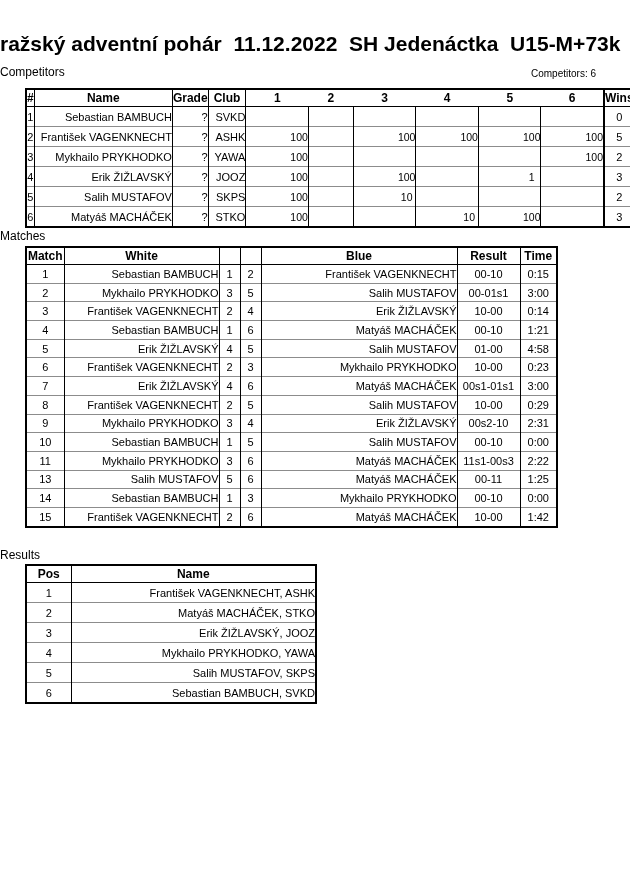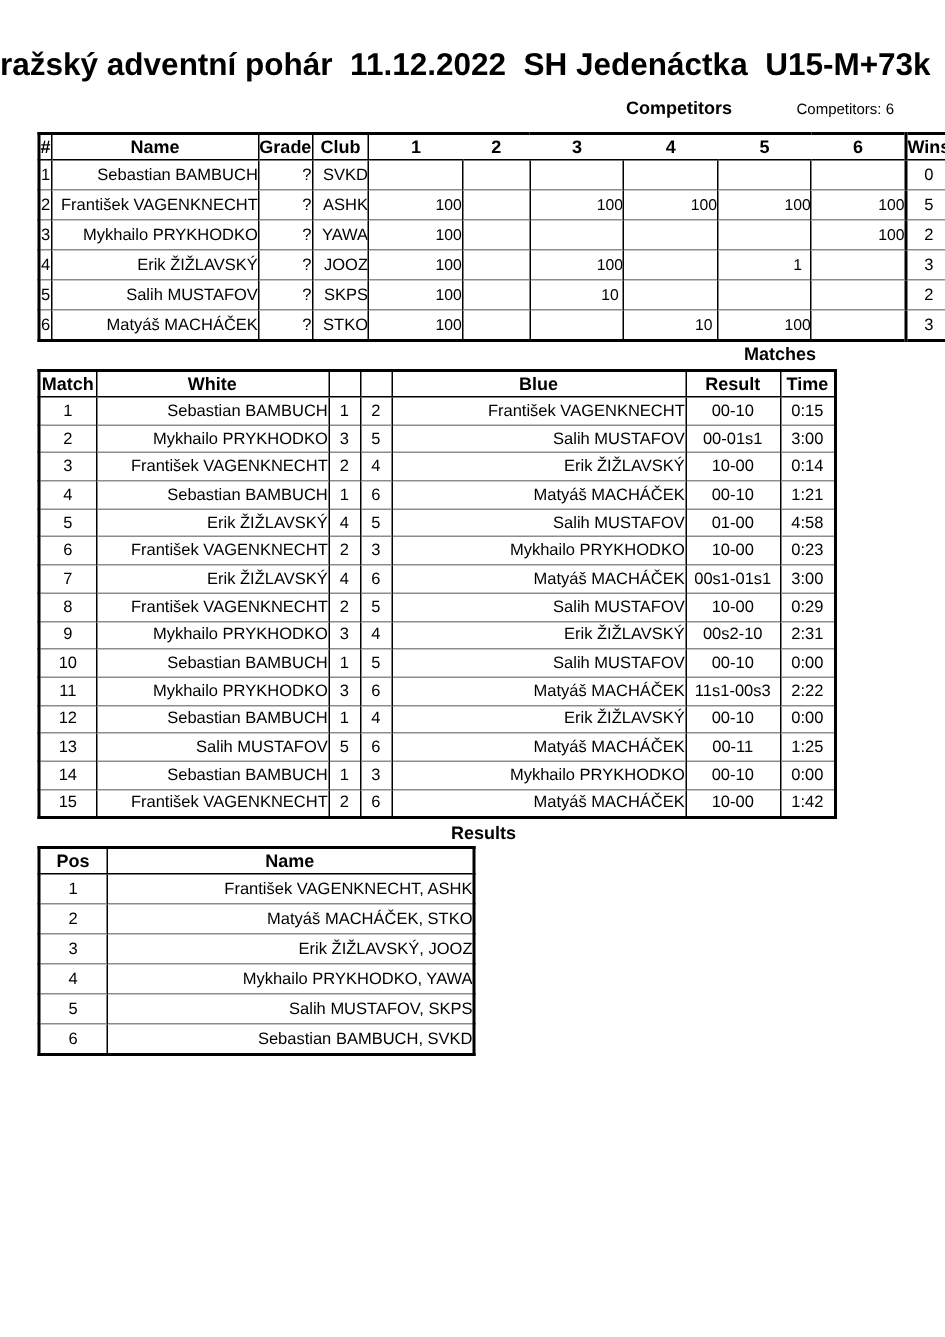--- a/index.html
+++ b/index.html
@@ -5,22 +5,22 @@
   html, body { margin:0; padding:0; }
   body {
     width:630px; height:891px; background:#ffffff; color:#000;
     font-family:"Liberation Sans", sans-serif; position:relative; overflow:hidden;
   }
   .title {
     position:absolute; top:32px; left:0; width:630px;
     font-size:21px; font-weight:bold; white-space:pre; overflow:hidden;
   }
   .section-label {
-    position:absolute; left:0; text-align:right;
-    font-size:12px; font-weight:bold;
+    position:absolute; left:0; text-align:left;
+    font-size:12px; font-weight:normal;
   }
   .lbl-competitors { top:65px; width:488px; }
   .lbl-matches    { top:229px; width:544px; }
   .lbl-results    { top:548px; width:344px; }
   .competitors-count {
     position:absolute; top:68px; left:531px; font-size:10px;
   }
   table.tbl {
     position:absolute; border-collapse:collapse; table-layout:fixed;
     border:2px solid #000; background:#fff;
@@ -298,29 +298,20 @@
       <tr>
       <td>11</td>
       <td class="l">Mykhailo PRYKHODKO</td>
       <td>3</td>
       <td>6</td>
       <td class="l">Matyáš MACHÁČEK</td>
       <td>11s1-00s3</td>
       <td>2:22</td>
     </tr>
       <tr>
-      <td>12</td>
-      <td class="l">Sebastian BAMBUCH</td>
-      <td>1</td>
-      <td>4</td>
-      <td class="l">Erik ŽIŽLAVSKÝ</td>
-      <td>00-10</td>
-      <td>0:00</td>
-    </tr>
-      <tr>
       <td>13</td>
       <td class="l">Salih MUSTAFOV</td>
       <td>5</td>
       <td>6</td>
       <td class="l">Matyáš MACHÁČEK</td>
       <td>00-11</td>
       <td>1:25</td>
     </tr>
       <tr>
       <td>14</td>

